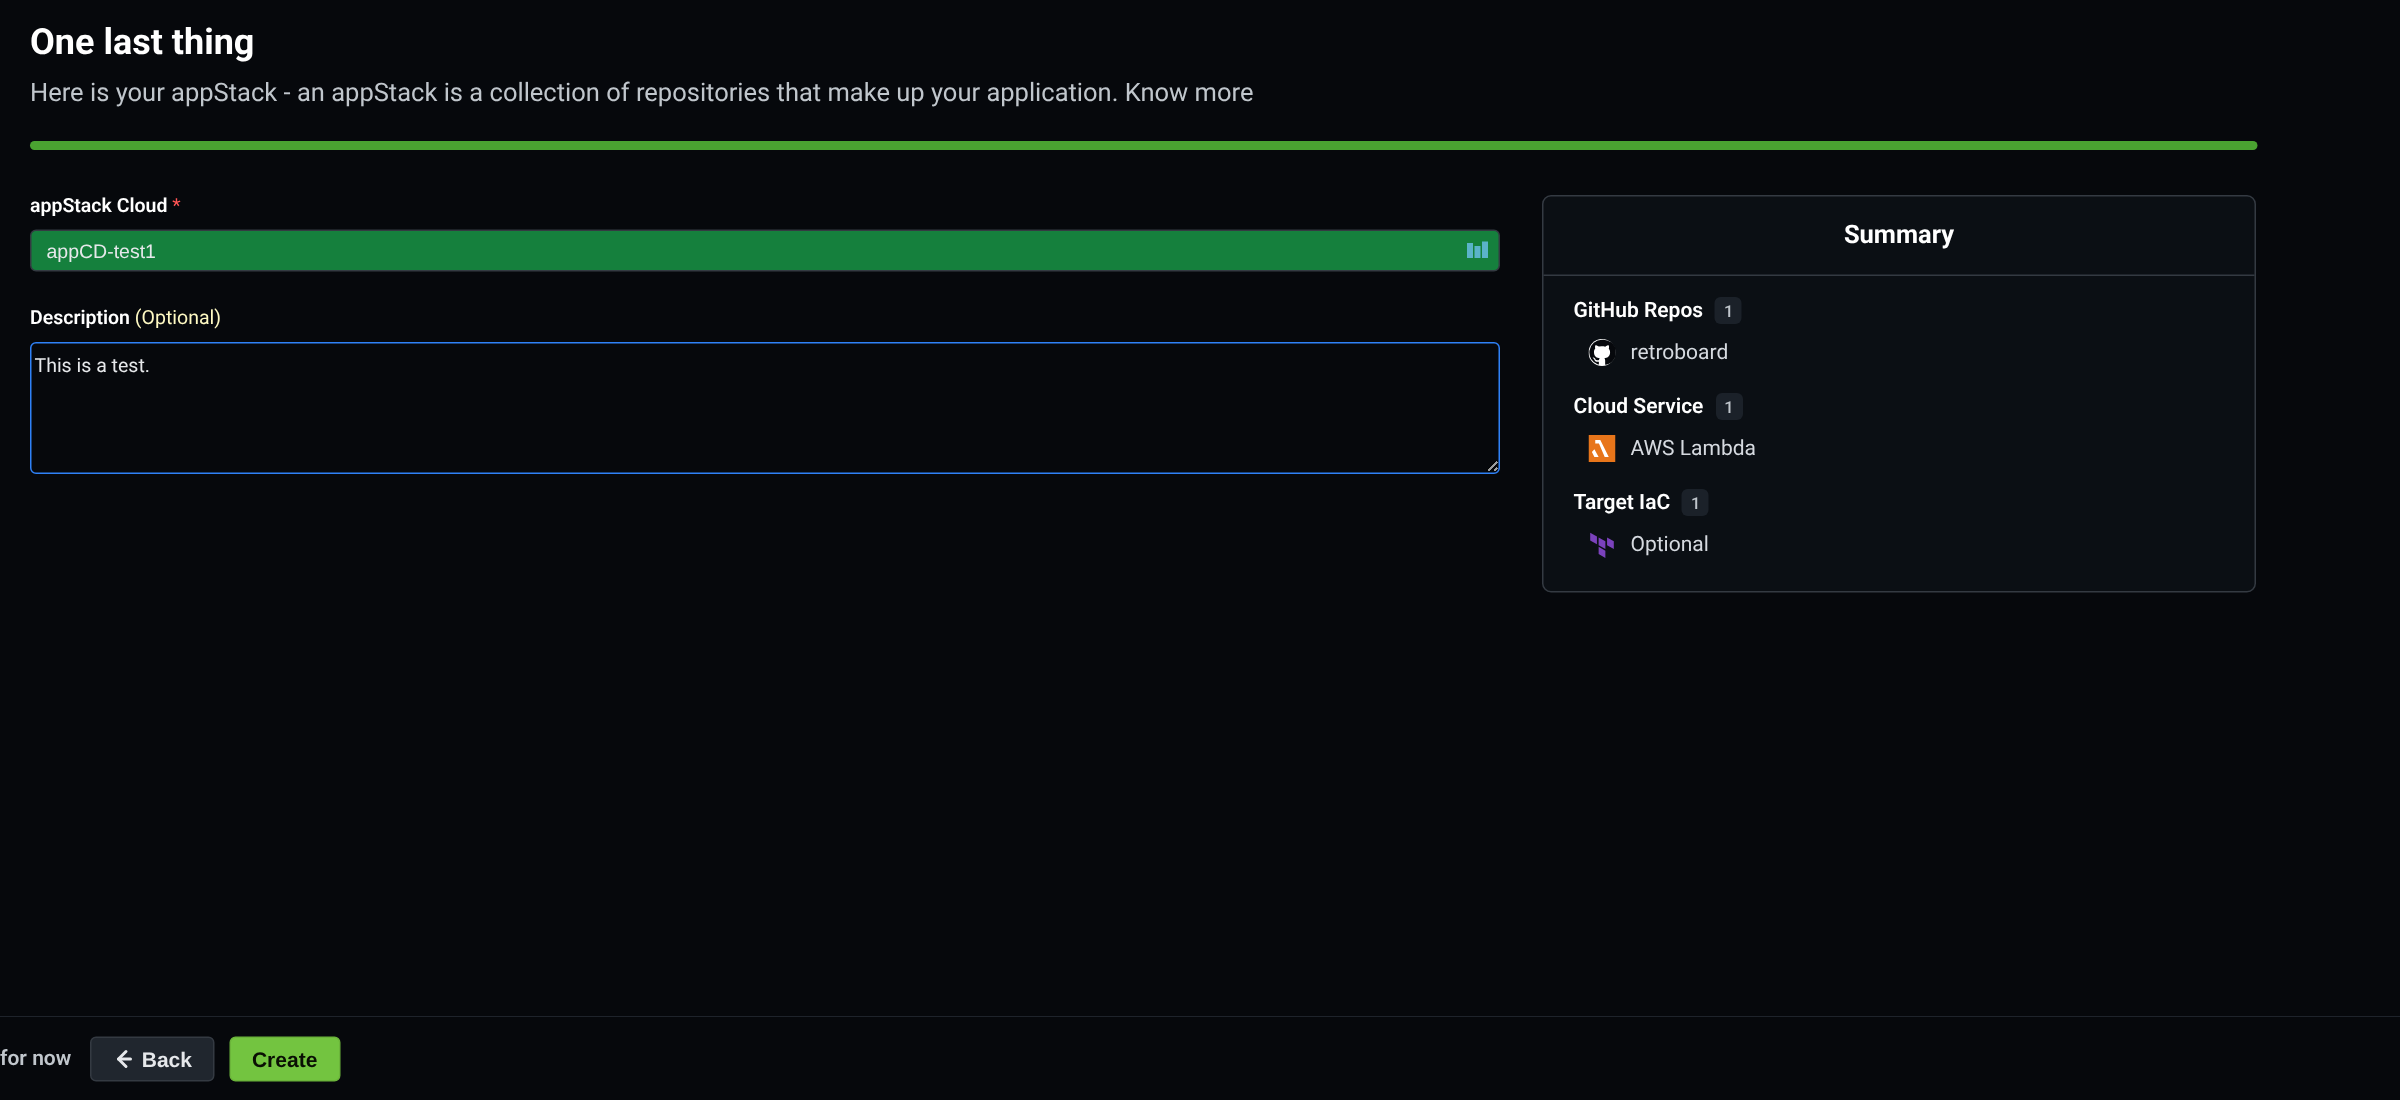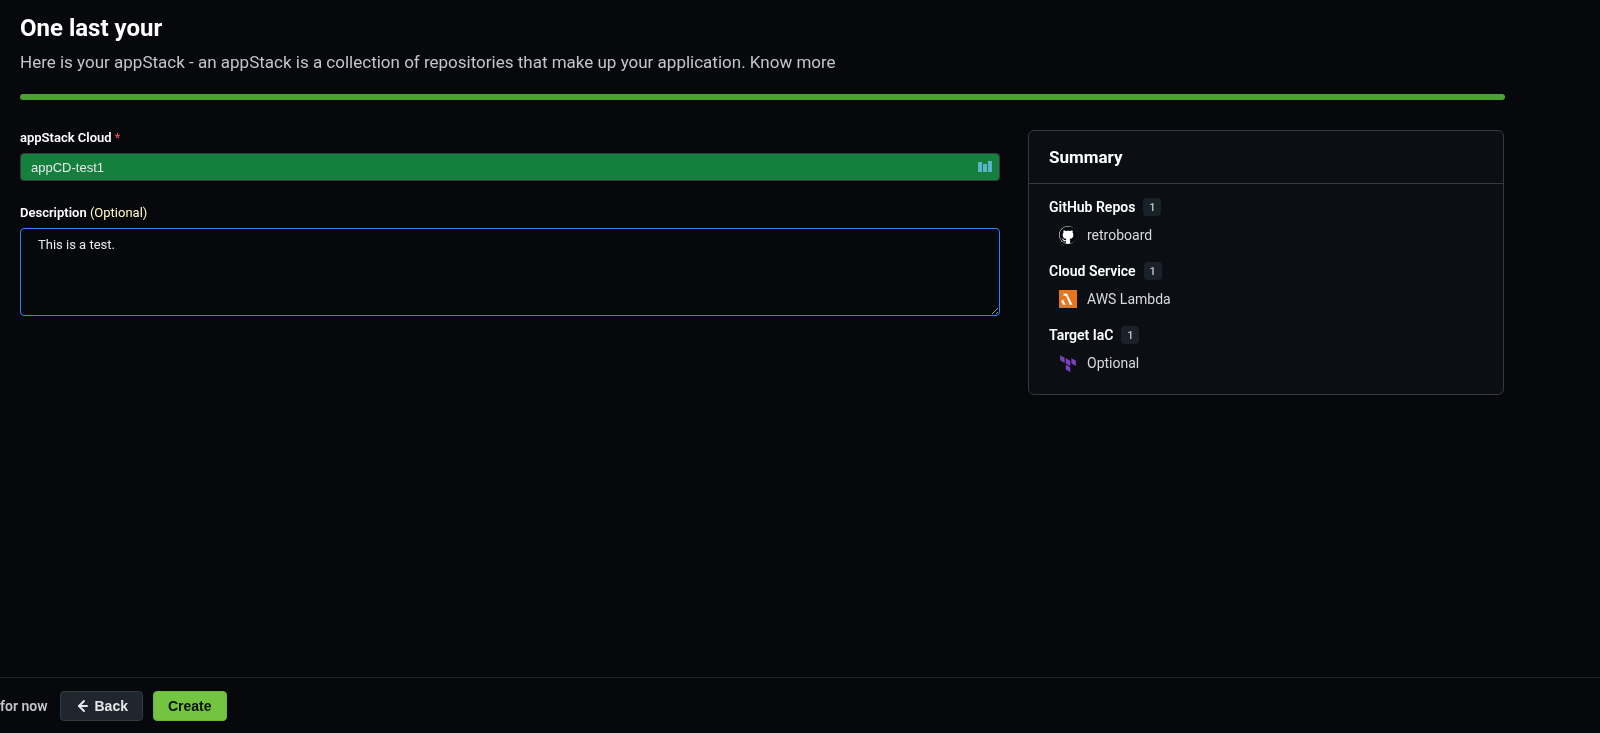--- a/index.html
+++ b/index.html
@@ -4,28 +4,28 @@
 <style>
   * { box-sizing: border-box; margin: 0; padding: 0; }
   html, body { width: 1600px; height: 733px; background: #06080c; color: #e6e8eb; font-family: -apple-system, BlinkMacSystemFont, "Segoe UI", Roboto, Helvetica, Arial, sans-serif; overflow: hidden; }
   .page { padding: 14px 20px 0 20px; }
   .title { font-size: 24px; font-weight: 700; color: #ffffff; }
   .subtitle { margin-top: 10px; font-size: 17px; color: #c0c6cc; }
   .know-more { color: #c0c6cc; cursor: pointer; }
   .progress { margin-top: 22px; height: 6px; background: #4aa331; border-radius: 3px; width: 1485px; }
   .main-row { display: flex; gap: 28px; margin-top: 30px; }
   .form-col { width: 980px; }
-  .summary-col { width: 476px; }
+  .summary-col { width: 476px; text-align: center; }
   .field-label { font-size: 13px; font-weight: 600; color: #ffffff; margin-bottom: 8px; display: block; }
   .required { color: #ff5555; font-weight: 400; }
   .optional { color: #fef9c3; font-weight: 400; }
   .text-input { width: 100%; height: 28px; background: #15803d; border: 1px solid #343a42; border-radius: 4px; color: #e6e8eb; padding: 4px 10px; font-size: 13px; outline: none; }
   .input-wrap { position: relative; margin-bottom: 24px; }
   .input-icon { position: absolute; right: 8px; top: 6px; width: 14px; height: 14px; }
-  .textarea { width: 100%; height: 88px; background: #06080c; border: 1px solid #2f81f7; border-radius: 4px; color: #e6e8eb; padding: 8px 17px; font-size: 13px; resize: both; outline: none; font-family: inherit; }
+  .textarea { width: 100%; height: 88px; background: #06080c; border: 1px solid #2f81f7; border-radius: 4px; color: #e6e8eb; padding: 8px 2px; font-size: 13px; resize: both; outline: none; font-family: inherit; }
   .summary-card { border: 1px solid #343a42; border-radius: 6px; background: #0b0f14; }
   .summary-header { padding: 16px 20px; border-bottom: 1px solid #343a42; font-size: 17px; font-weight: 700; color: #ffffff; }
   .summary-body { padding: 14px 20px 22px 20px; }
   .summary-section { margin-bottom: 18px; }
   .summary-section:last-child { margin-bottom: 0; }
   .summary-label { font-size: 14px; font-weight: 600; color: #ffffff; display: flex; align-items: center; gap: 8px; margin-bottom: 10px; }
   .count-badge { display: inline-flex; align-items: center; justify-content: center; min-width: 18px; height: 18px; padding: 0 5px; font-size: 11px; background: #1b2129; color: #c0c6cc; border-radius: 4px; font-weight: 500; }
   .summary-item { display: flex; align-items: center; gap: 10px; padding-left: 10px; font-size: 14px; color: #d6dae0; }
   .item-icon { width: 18px; height: 18px; flex-shrink: 0; }
   .footer { position: fixed; bottom: 0; left: 0; right: 0; height: 56px; border-top: 1px solid #1e232b; display: flex; align-items: center; padding: 0 20px; background: #06080c; }
@@ -33,21 +33,21 @@
   .footer-actions { display: flex; gap: 10px; padding-left: 12px; }
   .btn { height: 30px; padding: 0 14px; border-radius: 4px; font-size: 14px; font-weight: 600; display: inline-flex; align-items: center; gap: 6px; cursor: pointer; border: 1px solid transparent; }
   .btn-secondary { background: #20262e; color: #e6e8eb; border-color: #343a42; }
   .btn-primary { background: #73c440; color: #0a0f04; border-color: #6bb43a; }
   .arrow-left { width: 14px; height: 14px; }
 </style>
 </head>
 <body>
 
 <div class="page">
-  <h1 class="title">One last your</h1>
+  <h1 class="title">One last thing</h1>
   <div class="subtitle">
     <span>Here is your appStack - an appStack is a collection of repositories that make up your application. </span><span class="know-more">Know more</span>
   </div>
   <div class="progress"></div>
 
   <div class="main-row">
     <div class="form-col">
       <label class="field-label">
         <span>appStack Cloud</span>
         <span class="required">*</span>

